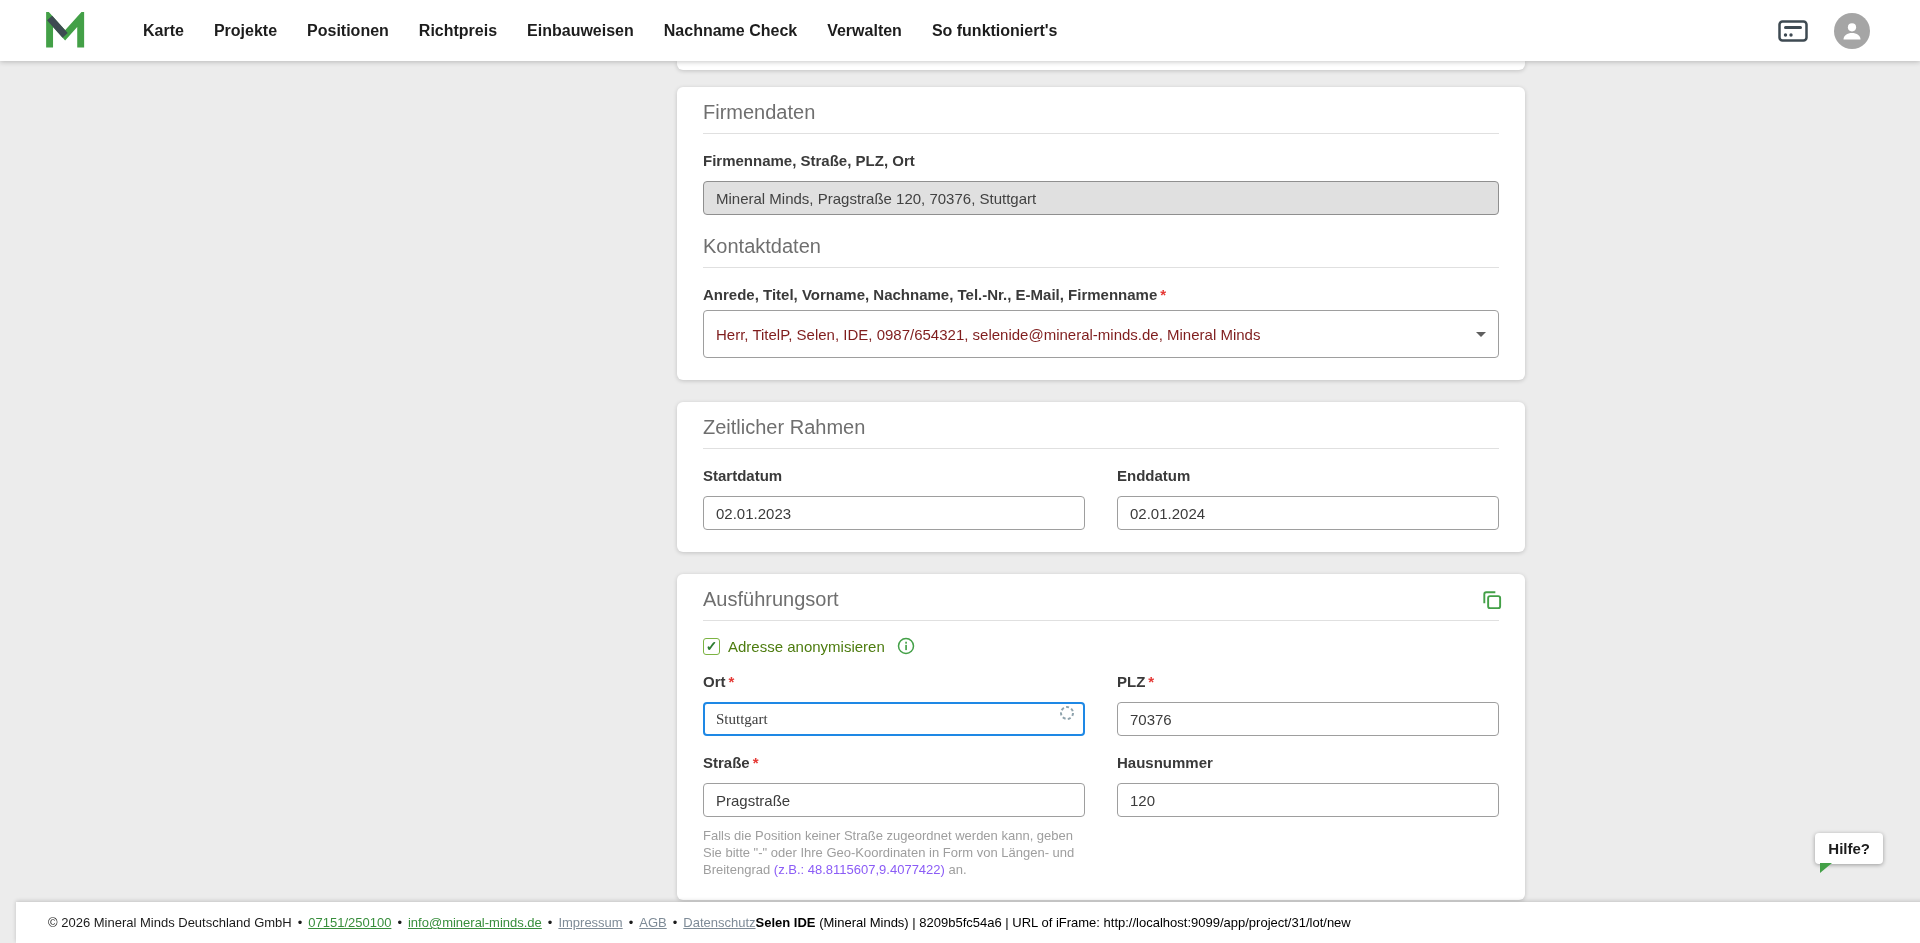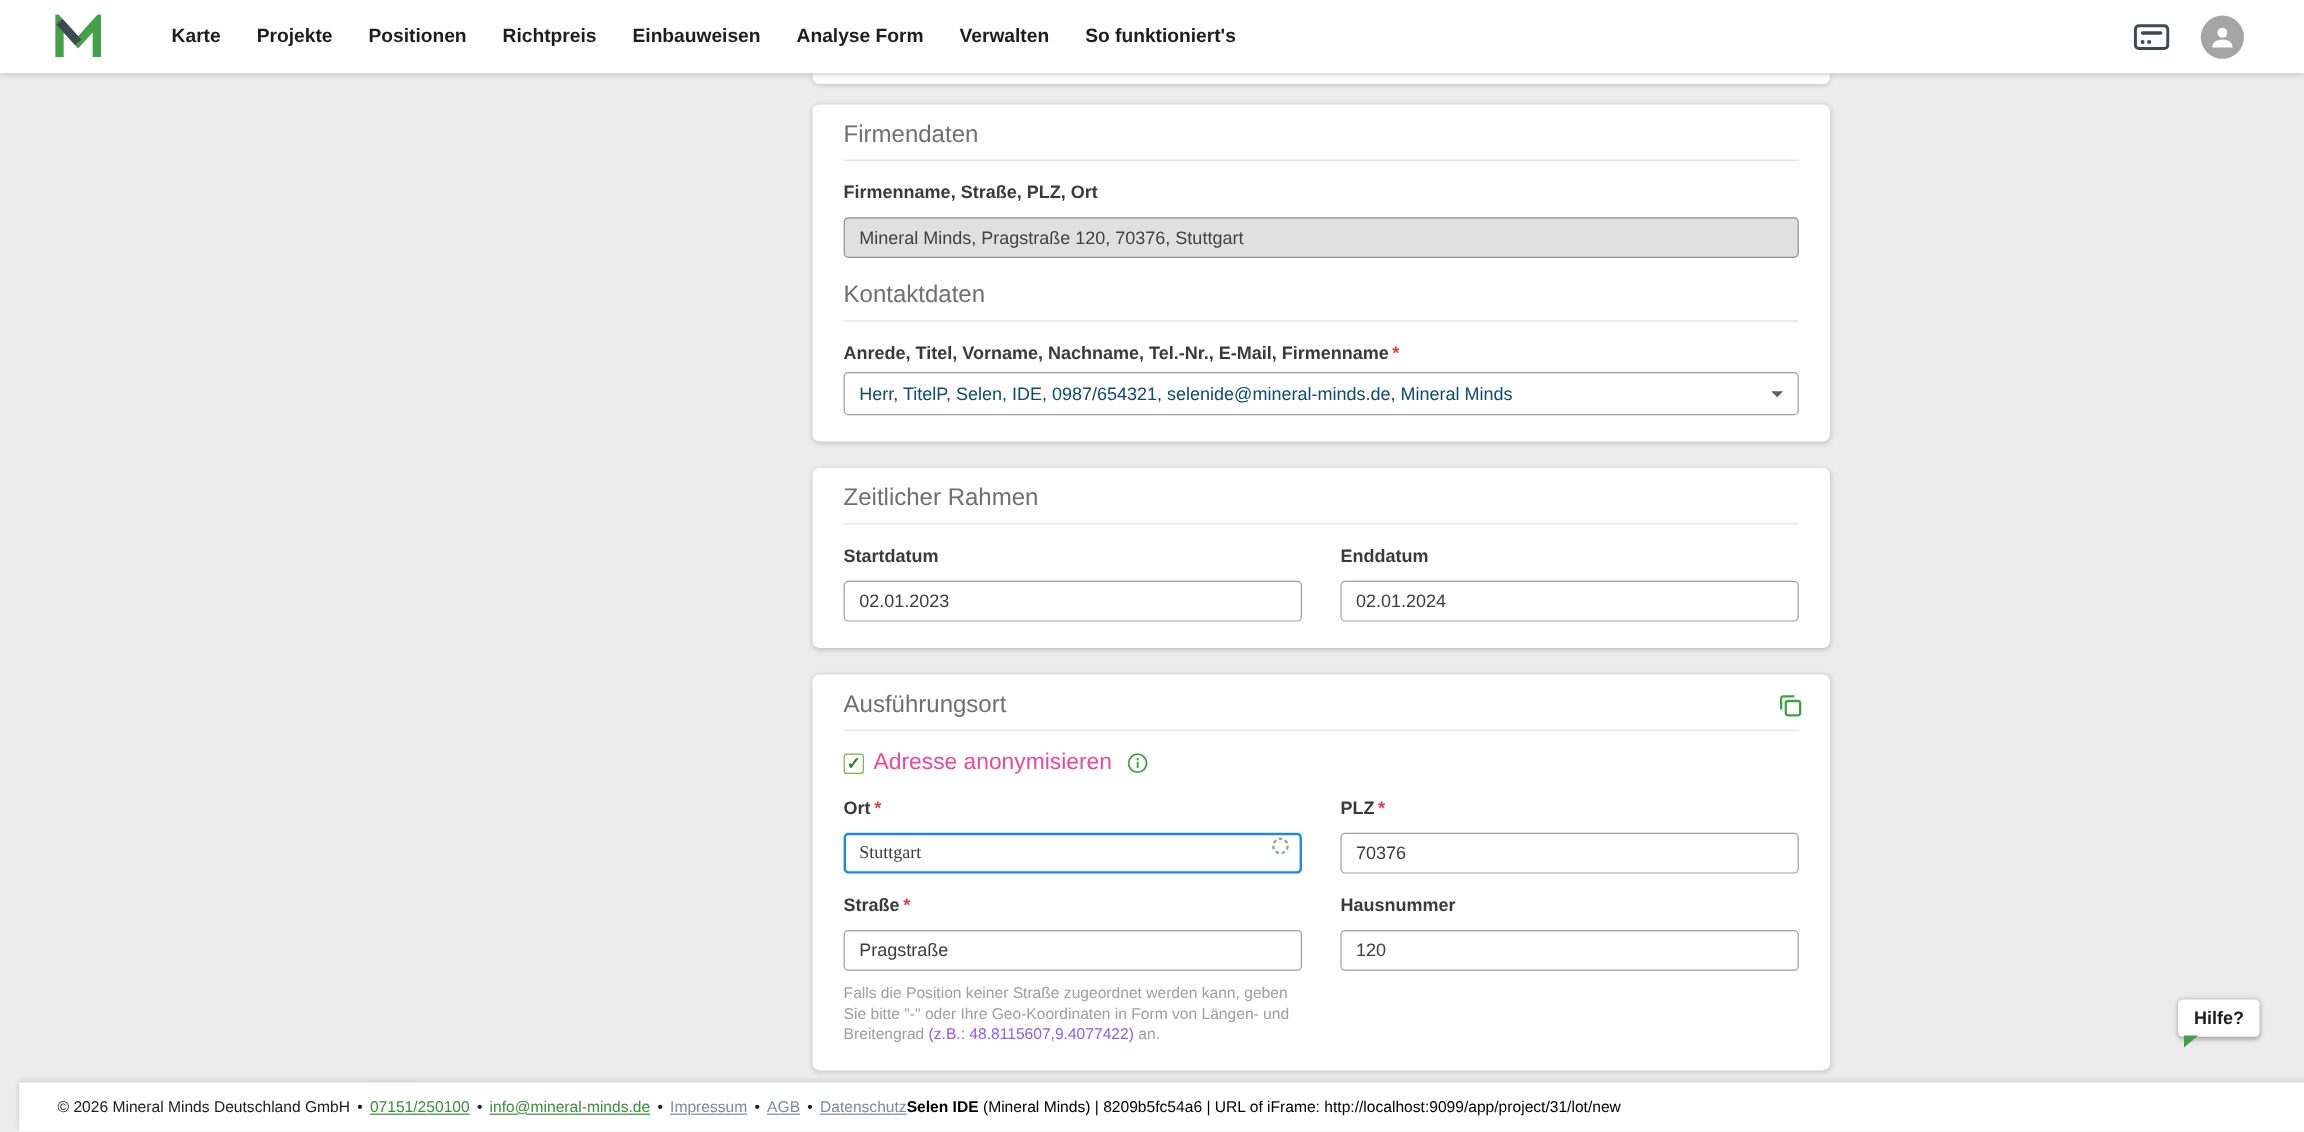--- a/index.html
+++ b/index.html
@@ -45,34 +45,34 @@
                  color:#3a3a3a; line-height:17px; }
   .req { color:#e53935; margin-left:3px; }
 
   .text-input { display:block; width:100%; margin-top:12px; height:34px;
                 border:1px solid #9e9e9e; border-radius:4px; padding:0 12px;
                 font:15px "Liberation Sans", sans-serif; color:#3c3c3c;
                 background:#fff; outline:none; }
   .text-input[readonly] { background:#e0e0e0; border-color:#8f8f8f; color:#424242; }
   .text-input.focused { border:2px solid #1e88e5; padding:0 11px;font-family:Liberation Serif, serif; }
 
-  .select { margin-top:7px; height:36px; border:1px solid #9e9e9e; border-radius:4px;
+  .select { margin-top:7px; height:48px; border:1px solid #9e9e9e; border-radius:4px;
             display:flex; align-items:center; justify-content:space-between;
-            padding:0 12px; font-size:15px; color:#0c4a6e; background:#fff; cursor:pointer; }
+            padding:0 12px; font-size:15px; color:#7f1d1d; background:#fff; cursor:pointer; }
   .caret { width:0; height:0; border-left:5px solid transparent;
            border-right:5px solid transparent; border-top:5px solid #5f5f5f; }
 
   .grid2 { display:grid; grid-template-columns:1fr 1fr; column-gap:32px; }
 
   .checkbox-row { display:flex; align-items:center; gap:8px; margin-top:16px; }
   .checkbox { width:17px; height:17px; background:#fff; border:1px solid #7cb342;
               border-radius:3px; display:flex; align-items:center; justify-content:center;
               cursor:pointer; }
   .checkbox .mark { color:#2e7d32; font-size:14px; font-weight:700; line-height:1; }
-  .checkbox-label { font-size:19px; color:#ec4899; }
+  .checkbox-label { font-size:15px; color:#4d7c0f; }
   .info-icon { display:flex; margin-left:4px; cursor:pointer; }
 
   .input-wrap { position:relative; }
   .spinner { position:absolute; right:10px; top:50%; margin-top:-8px;
              width:16px; height:16px; animation:spin 1.1s linear infinite; }
   @keyframes spin { to { transform:rotate(360deg); } }
 
   .copy-icon { position:absolute; top:14px; right:22px; cursor:pointer; display:flex; }
 
   .hint { grid-column:1; margin:10px 0 0; font-size:13px; line-height:17px; color:#9e9e9e; }
@@ -109,21 +109,21 @@
       <path d="M5 41 L5 7 L23 27 L41 7 L41 41" stroke="#43a047" stroke-width="8" fill="none"></path>
       <path d="M5 7 L23 27" stroke="#3e4a52" stroke-width="8" fill="none"></path>
     </svg>
   </span>
   <nav class="main-nav">
     <span class="nav-item">Karte</span>
     <span class="nav-item">Projekte</span>
     <span class="nav-item">Positionen</span>
     <span class="nav-item">Richtpreis</span>
     <span class="nav-item">Einbauweisen</span>
-    <span class="nav-item">Analyse Form</span>
+    <span class="nav-item">Nachname Check</span>
     <span class="nav-item">Verwalten</span>
     <span class="nav-item">So funktioniert's</span>
   </nav>
   <span class="header-icons">
     <svg width="30" height="22" viewBox="0 0 30 22">
       <rect x="1.5" y="1.5" width="27" height="19" rx="3" fill="none" stroke="#3e4a52" stroke-width="2.5"></rect>
       <rect x="6" y="6" width="18" height="3" rx="1.5" fill="#3e4a52"></rect>
       <circle cx="7.5" cy="15" r="1.7" fill="#3e4a52"></circle>
       <circle cx="13" cy="15" r="1.7" fill="#3e4a52"></circle>
     </svg>

